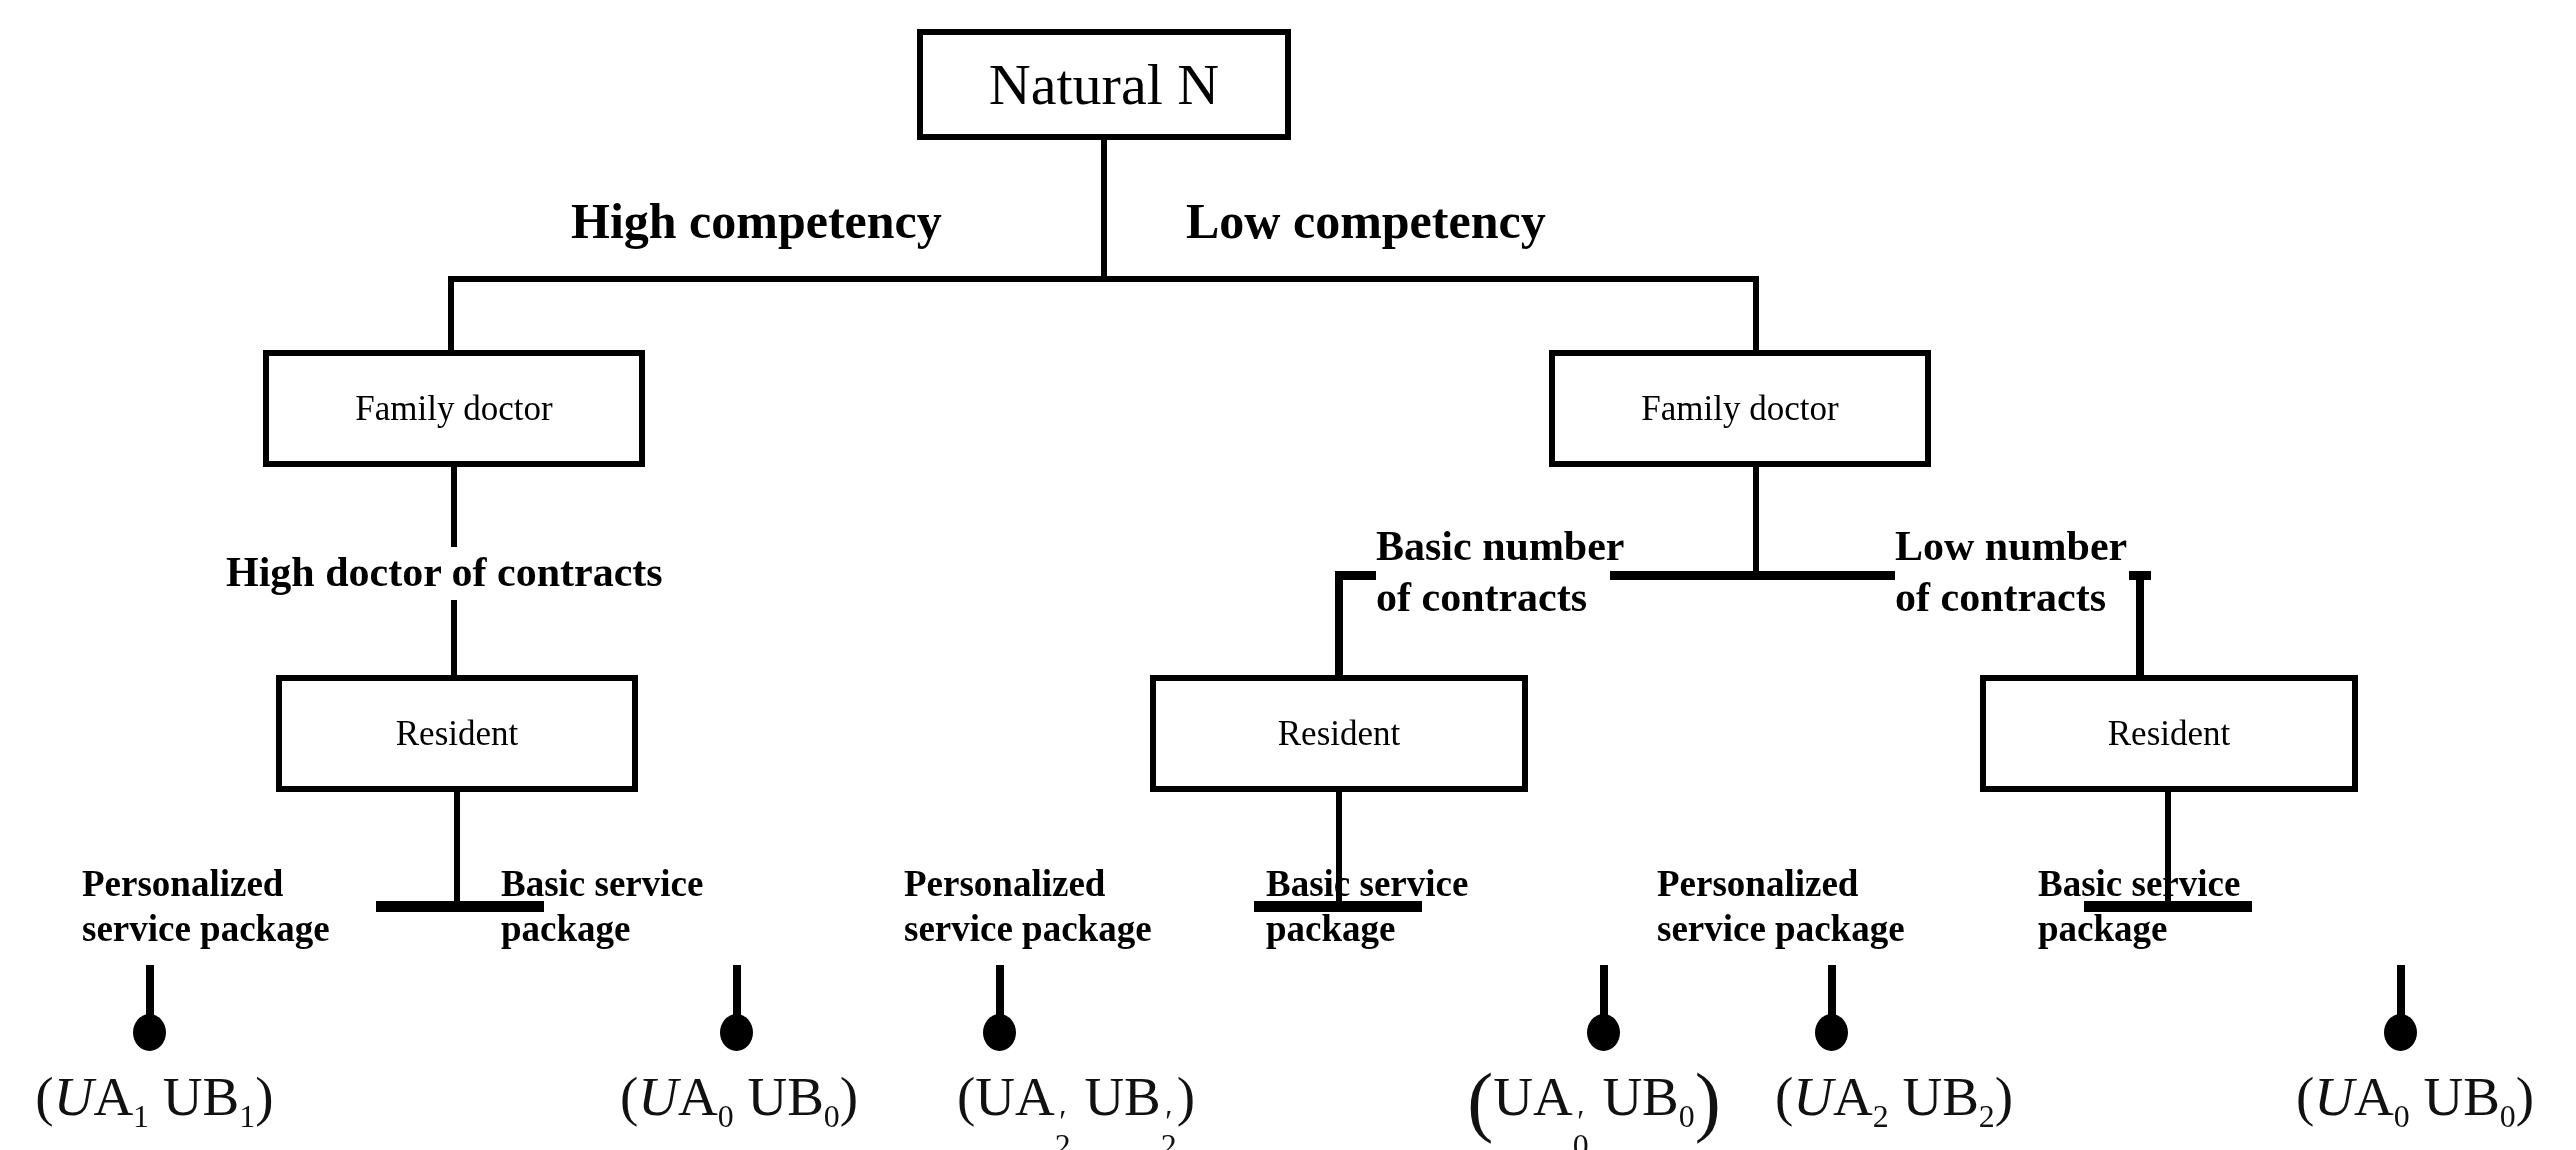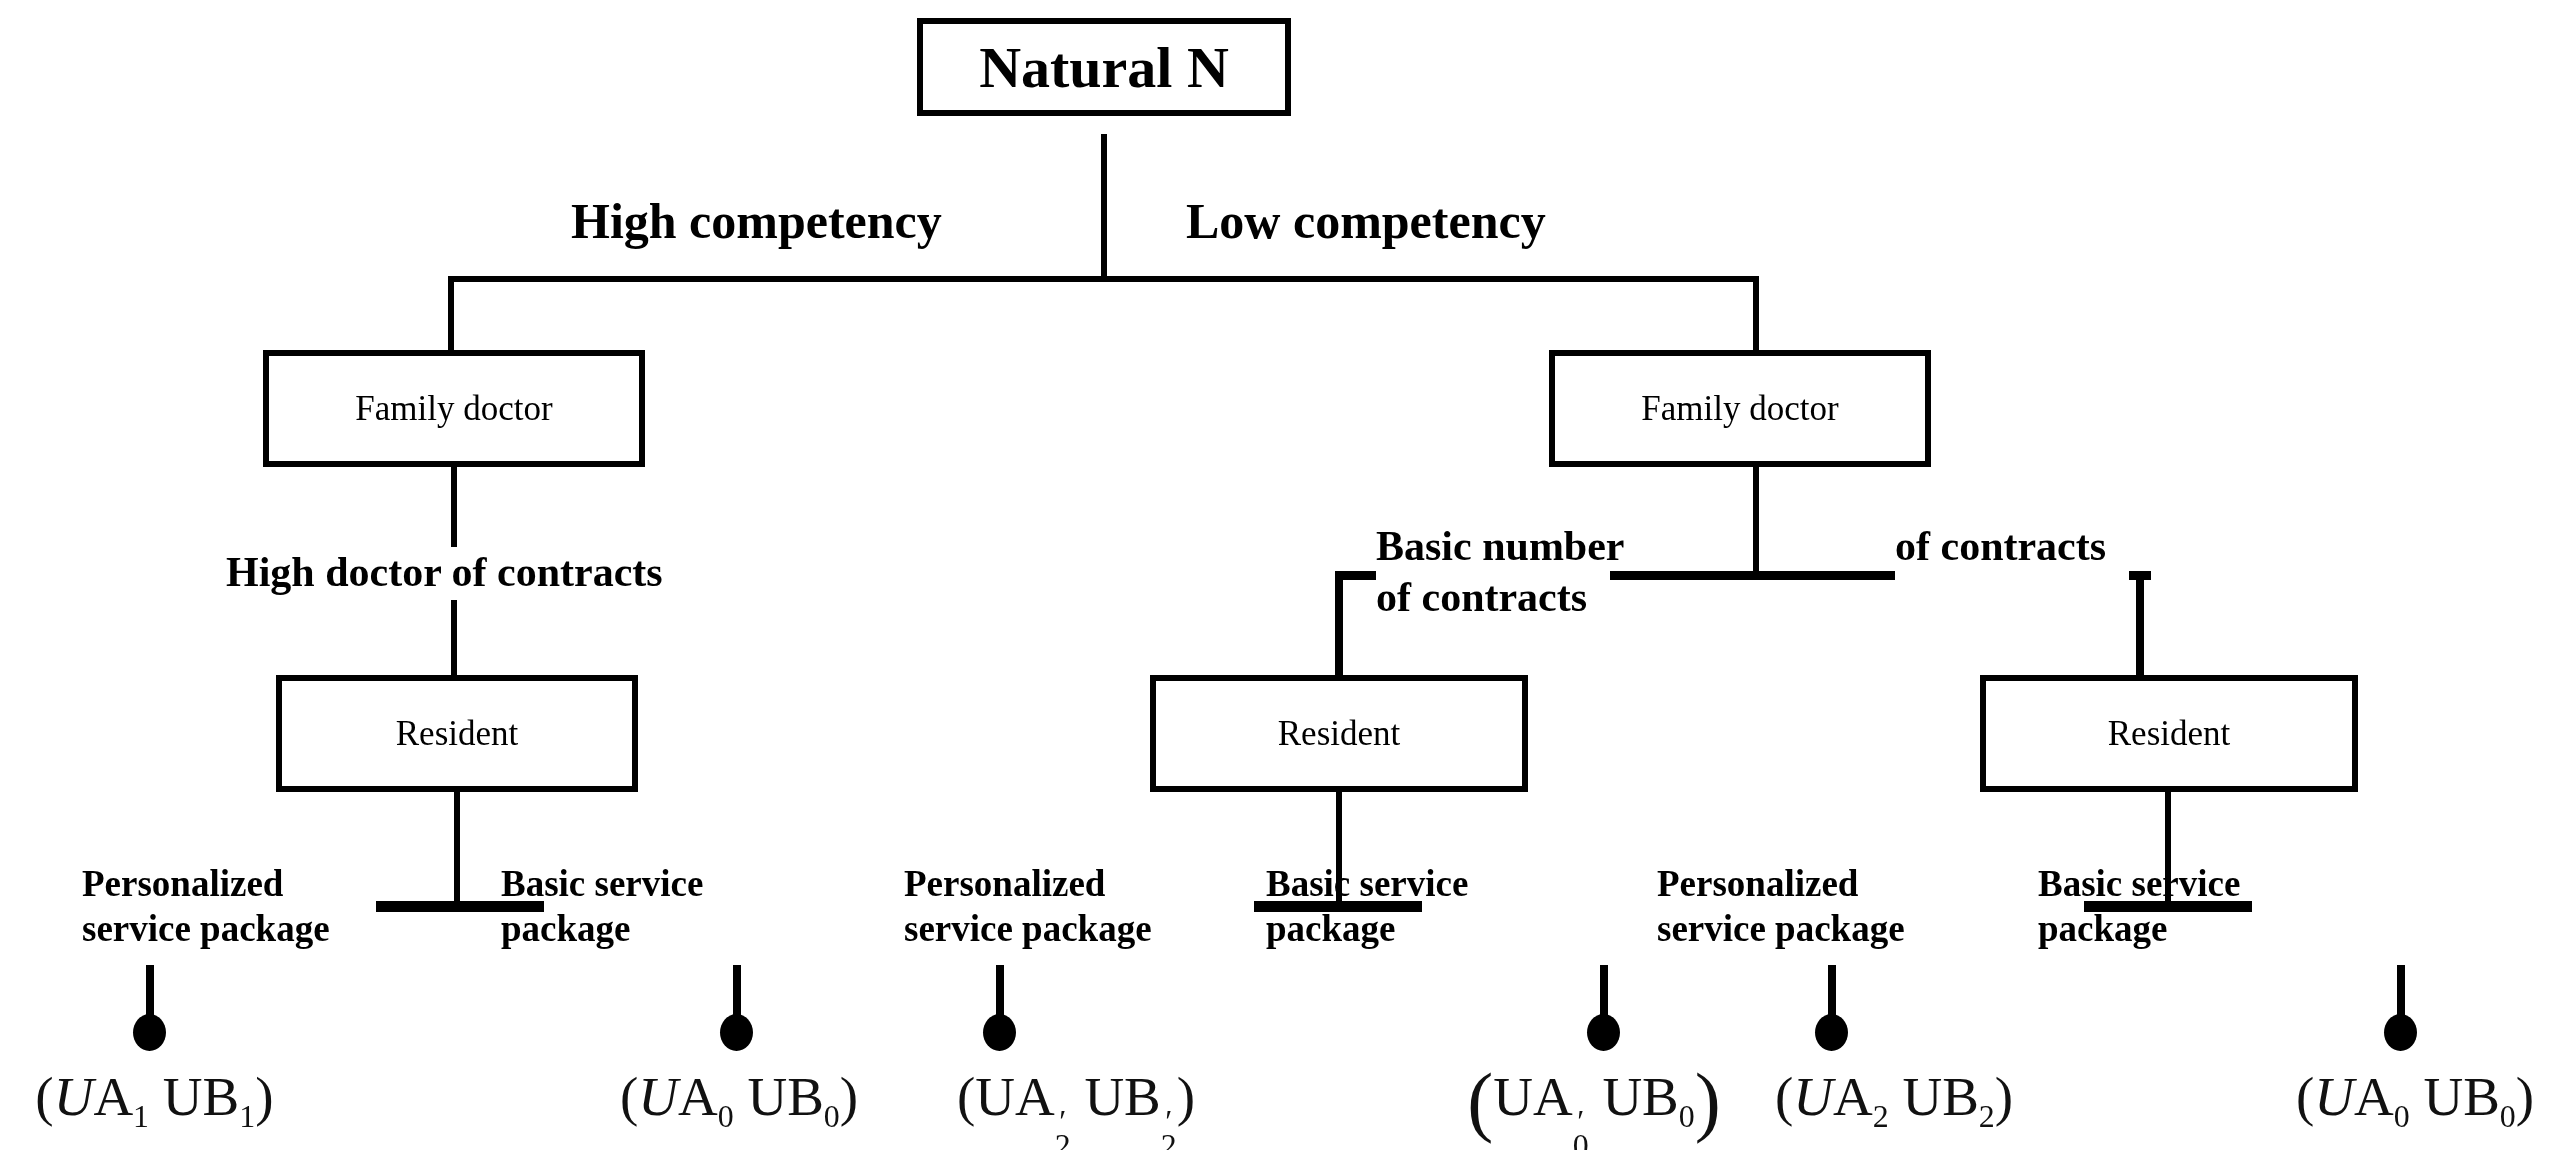--- a/index.html
+++ b/index.html
@@ -57,21 +57,21 @@
 <div class="line" style="left:2165px;top:791px;width:6.2px;height:115px;"></div>
 <div class="line" style="left:2084px;top:901px;width:168px;height:11px;"></div>
 
 <div class="line" style="left:146px;top:965px;width:7.8px;height:51px;"></div>
 <div class="line" style="left:733px;top:965px;width:7.8px;height:51px;"></div>
 <div class="line" style="left:996px;top:965px;width:7.8px;height:51px;"></div>
 <div class="line" style="left:1600px;top:965px;width:7.8px;height:51px;"></div>
 <div class="line" style="left:1828px;top:965px;width:7.8px;height:51px;"></div>
 <div class="line" style="left:2397px;top:965px;width:7.8px;height:51px;"></div>
 
-<div class="box regular" style="left:917px;top:18px;width:374px;height:98px;font-weight:bold;">
+<div class="box regular" style="left:917px;top:29px;width:374px;height:111px;">
   <span>Natural N</span>
 </div>
 <div class="box" style="left:263px;top:350px;width:382px;height:117px;">
   <span>Family doctor</span>
 </div>
 <div class="box" style="left:1549px;top:350px;width:382px;height:117px;">
   <span>Family doctor</span>
 </div>
 <div class="box" style="left:276px;top:675px;width:362px;height:117px;">
   <span>Resident</span>
@@ -86,20 +86,21 @@
 <div class="lbl lbl-competency" style="left:571px;top:193px;width:468px;">High competency</div>
 <div class="lbl lbl-competency" style="left:1186px;top:193px;width:468px;">Low competency</div>
 
 <div class="lbl lbl-contracts masked" style="left:226px;top:547px;width:483px;height:53px;">High doctor of contracts</div>
 
 <div class="lbl lbl-contracts masked" style="left:1376px;top:521px;width:234px;height:109px;">
   <div>Basic number</div>
   <div>of contracts</div>
 </div>
 <div class="lbl lbl-contracts masked" style="left:1895px;top:521px;width:234px;height:109px;">
+  <div>Low number</div>
   <div>of contracts</div>
 </div>
 
 <div class="lbl lbl-leaf" style="left:82px;top:861px;width:343px;">
   <div>Personalized</div>
   <div>service package</div>
 </div>
 <div class="lbl lbl-leaf" style="left:501px;top:861px;width:343px;">
   <div>Basic service</div>
   <div>package</div>

